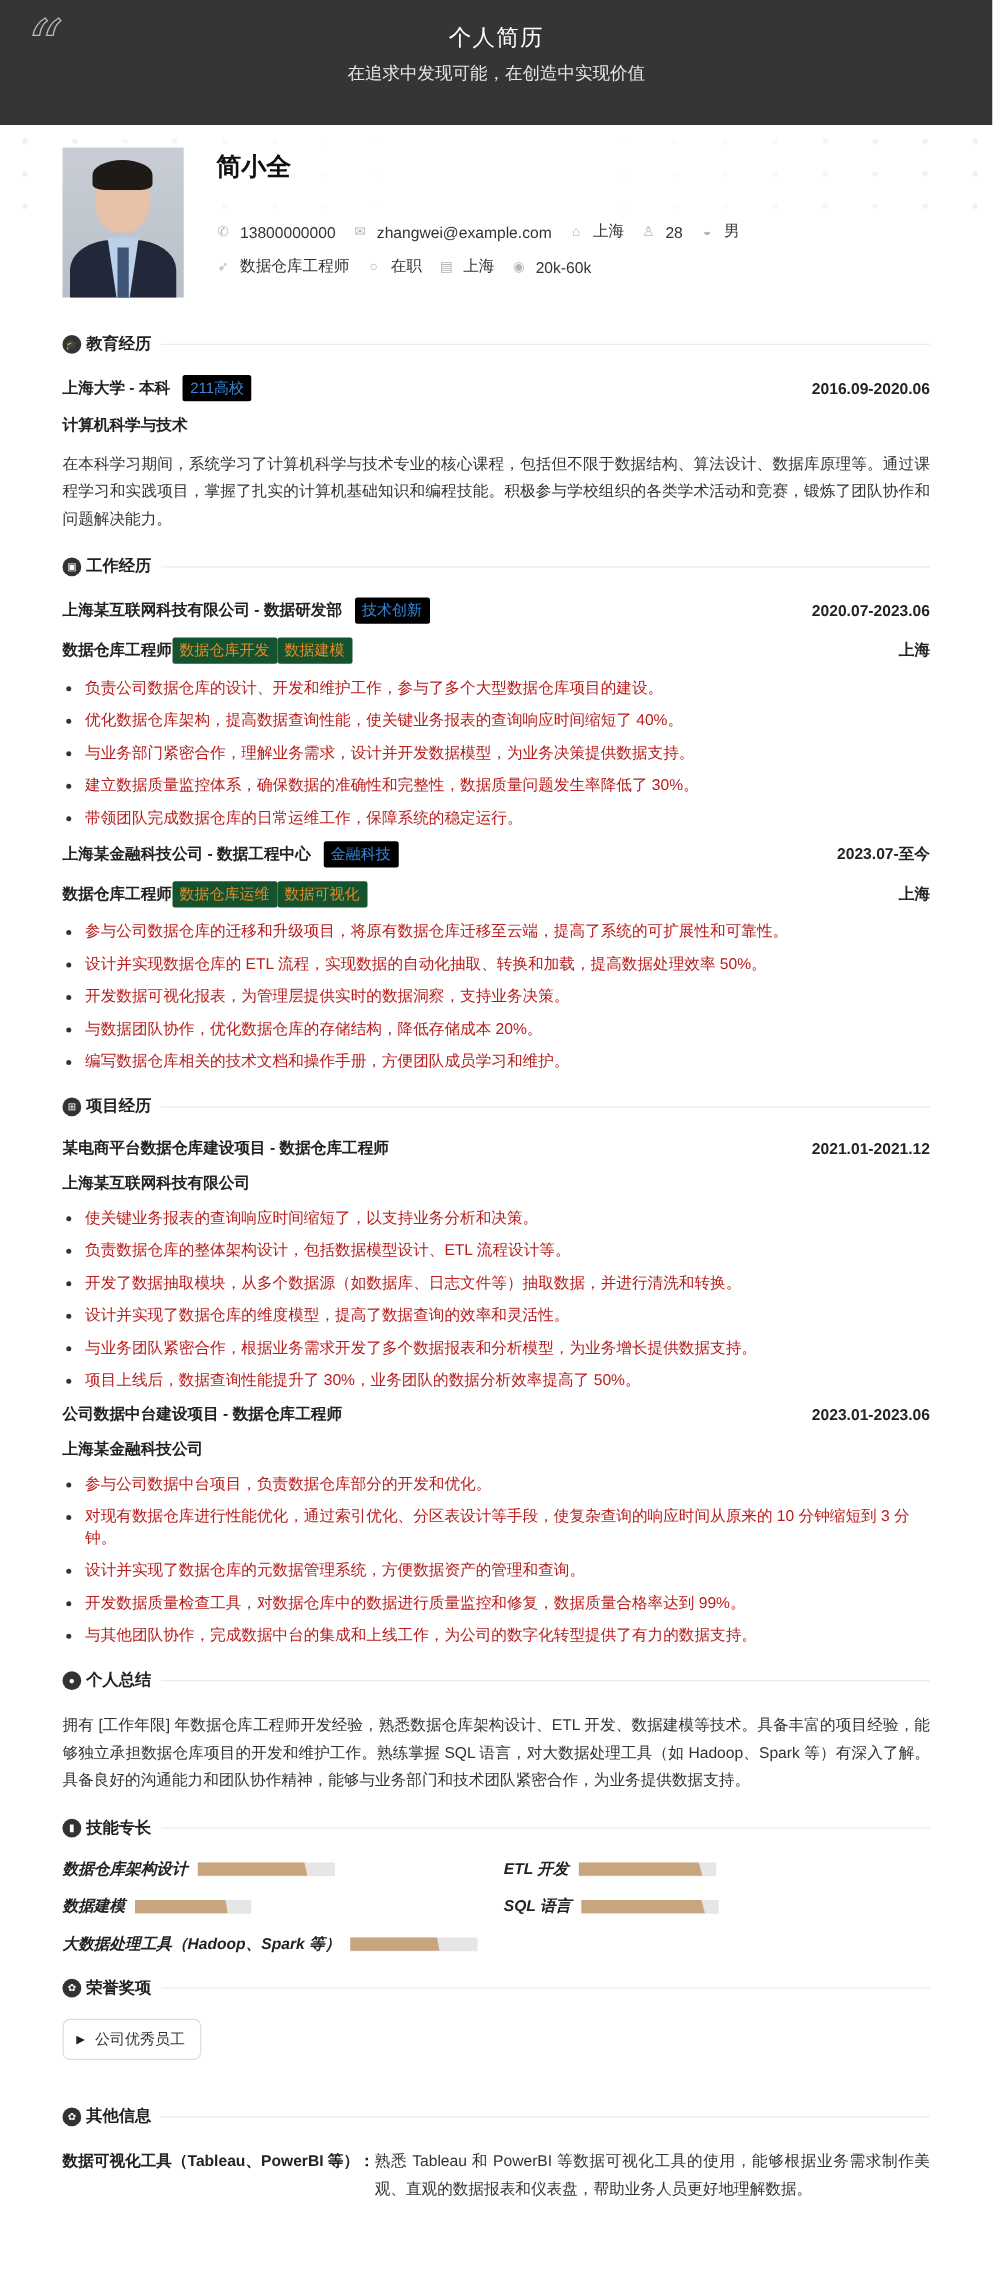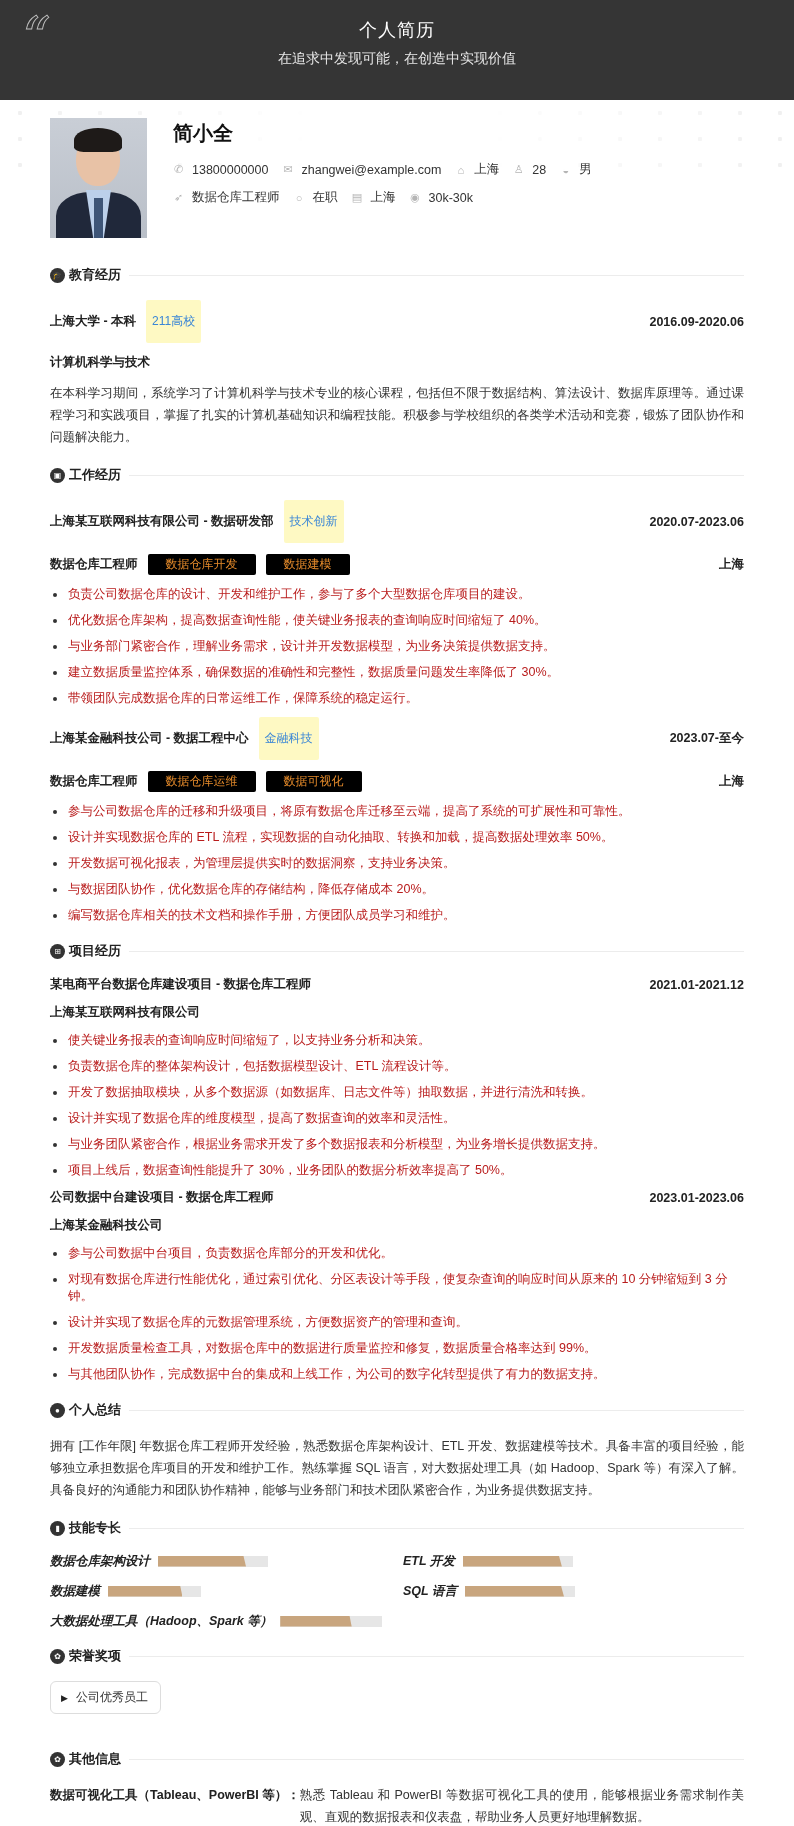--- a/index.html
+++ b/index.html
@@ -30,40 +30,40 @@
     width: 97px; height: 120px; background: linear-gradient(180deg, #c9ced6 0%, #b9bfc8 100%);
     position: relative; overflow: hidden; flex-shrink: 0;
   }
   .avatar .head { position: absolute; left: 26px; top: 14px; width: 44px; height: 54px; border-radius: 50% 50% 46% 46%; background: #e8c2a6; }
   .avatar .hair { position: absolute; left: 24px; top: 10px; width: 48px; height: 24px; border-radius: 50% 50% 20% 20%; background: #1e1a18; }
   .avatar .suit { position: absolute; left: 6px; top: 74px; width: 85px; height: 60px; border-radius: 40% 40% 0 0; background: #20283a; }
   .avatar .shirt { position: absolute; left: 36px; top: 72px; width: 25px; height: 50px; background: #bcd0ea; clip-path: polygon(0 0, 100% 0, 70% 100%, 30% 100%); }
   .avatar .tie { position: absolute; left: 44px; top: 80px; width: 9px; height: 42px; background: #3e5577; }
 
   .info { margin-left: 26px; padding-top: 2px; }
-  .name { font-size: 20px; font-weight: bold; color: #111; margin-bottom: 14px; }
+  .name { font-size: 20px; font-weight: bold; color: #111; margin-bottom: 30px; }
   .meta-row { display: flex; align-items: center; font-size: 12.5px; color: #333; margin-bottom: 11px; }
   .meta-item { display: flex; align-items: center; margin-right: 14px; }
   .meta-icon { color: #b5b5b5; font-size: 11px; margin-right: 8px; width: 11px; text-align: center; }
 
   .section { margin-bottom: 18px; }
   .sec-head { display: flex; align-items: center; margin-bottom: 16px; }
   .sec-icon {
     width: 15px; height: 15px; border-radius: 50%; background: #333; color: #fff;
     font-size: 8px; line-height: 15px; text-align: center; margin-right: 4px; flex-shrink: 0;
   }
   .sec-title { font-size: 13px; font-weight: bold; color: #222; margin-right: 8px; white-space: nowrap; }
   .sec-line { flex: 1; height: 1px; background: #ececec; }
 
   .row { display: flex; justify-content: space-between; align-items: center; margin-bottom: 11px; }
   .row-left { display: flex; align-items: center; }
   .bold { font-weight: bold; font-size: 12.5px; color: #222; }
   .date { font-weight: bold; font-size: 12.5px; color: #222; }
-  .tag-blue { background: #fef9c3; color: #3a86d6; font-size: 12px; padding: 13px 6px; margin-left: 10px; border-radius: 2px; }
-  .tag-orange { background: #000000; color: #e48a2a; font-size: 12px; padding: 2px 18px; margin-left: 10px; border-radius: 2px; }
+  .tag-blue { background: #000000; color: #3a86d6; font-size: 12px; padding: 2px 6px; margin-left: 10px; border-radius: 2px; }
+  .tag-orange { background: #14532d; color: #e48a2a; font-size: 12px; padding: 2px 6px; margin-left: 0; border-radius: 2px; }
 
   .para { font-size: 12.5px; line-height: 22px; color: #333; text-align: justify; margin-bottom: 4px; }
 
   ul.bullets { list-style: none; margin-bottom: 10px; }
   ul.bullets li { position: relative; padding-left: 18px; font-size: 12.5px; color: #b91c1c; line-height: 17px; margin-bottom: 9px; }
   ul.bullets li::before { content: ""; position: absolute; left: 3px; top: 7px; width: 4px; height: 4px; border-radius: 50%; background: #333; }
 
   .skills { display: grid; grid-template-columns: 353px 1fr; row-gap: 14px; margin-bottom: 4px; }
   .skill { display: flex; align-items: center; font-size: 12.5px; font-weight: bold; color: #222; height: 16px; font-style: italic; }
   .skill .bar { margin-left: 8px; height: 11px; background: #e6e6e6; position: relative; }
@@ -132,21 +132,21 @@
         <div class="meta-item">
             <span class="meta-icon">○</span>
             <span>在职</span>
           </div>
         <div class="meta-item">
             <span class="meta-icon">▤</span>
             <span>上海</span>
           </div>
         <div class="meta-item">
             <span class="meta-icon">◉</span>
-            <span>30k-30k</span>
+            <span>20k-60k</span>
           </div>
       </div>
     </div>
   </div>
 
   <div class="section">
     <div class="sec-head">
       <span class="sec-icon">🎓</span>
       <span class="sec-title">教育经历</span>
       <span class="sec-line"></span>

